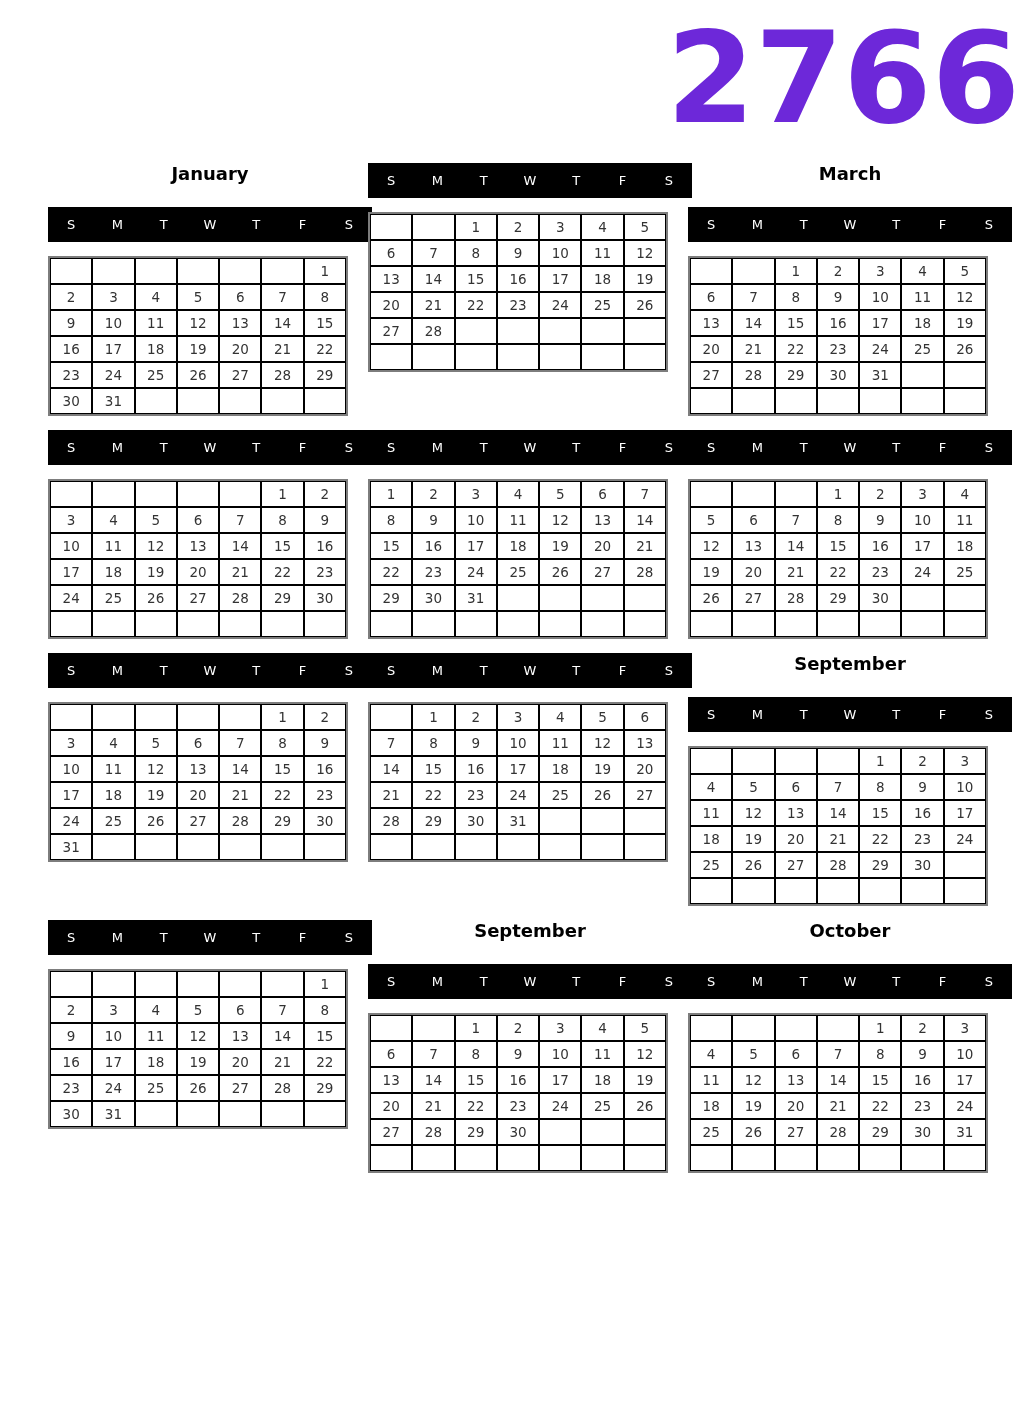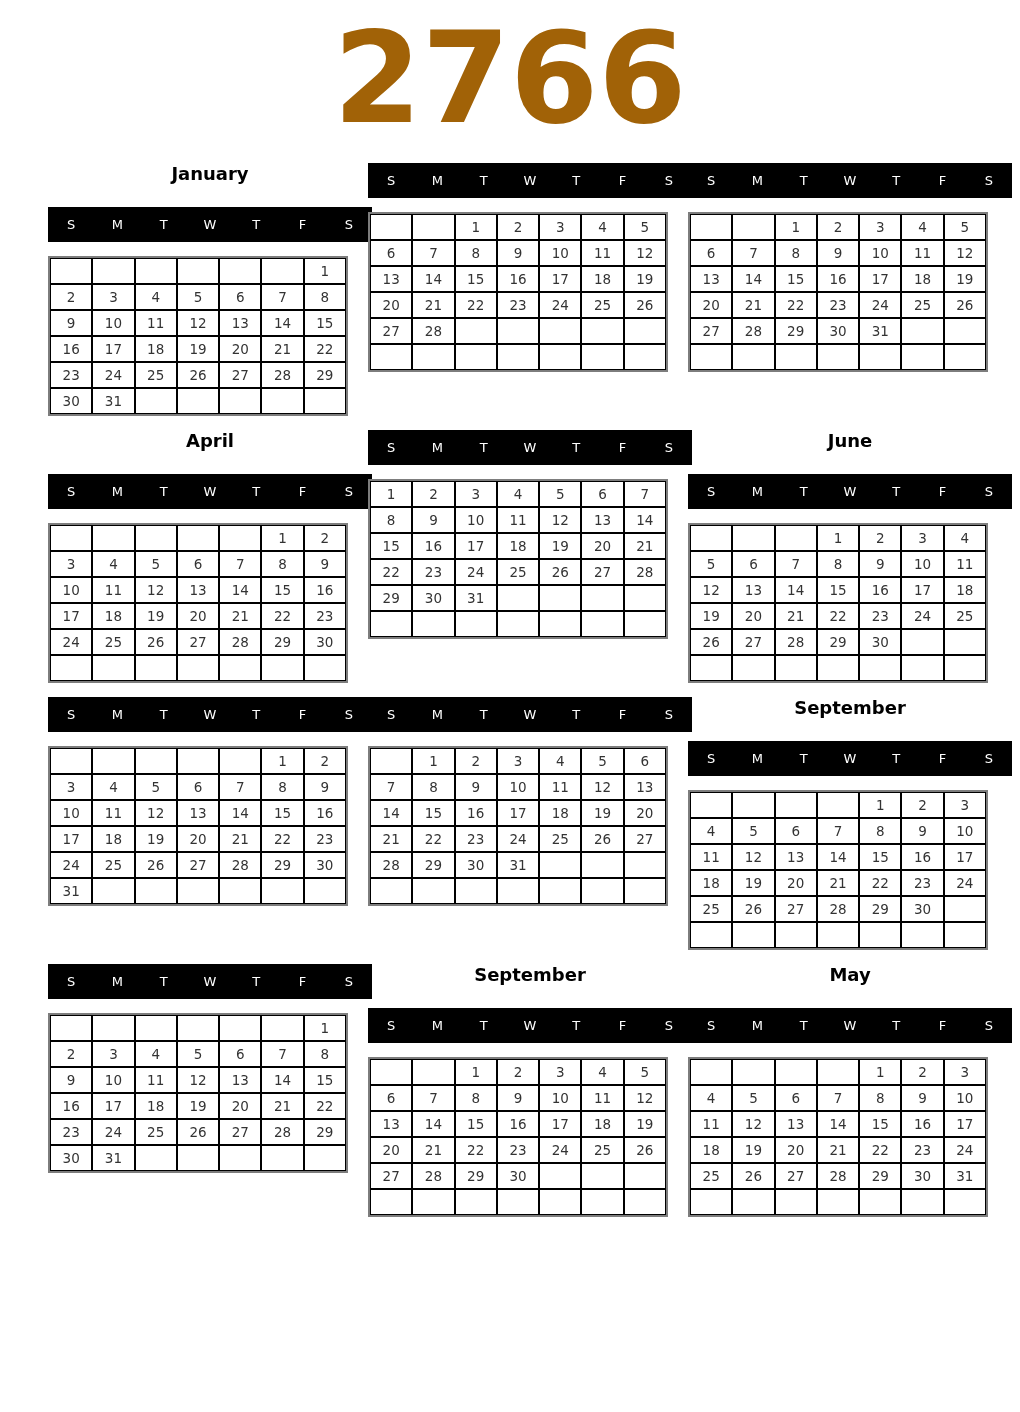--- a/index.html
+++ b/index.html
@@ -9,22 +9,22 @@
     height: 1412px;
     background: #ffffff;
     font-family: "DejaVu Sans", sans-serif;
   }
   .year-title {
     margin: 0;
     padding-top: 15px;
     font-size: 127px;
     line-height: 1;
     font-weight: 700;
-    text-align: center;
-    color: #a16207;
+    text-align: right;
+    color: #6d28d9;
     letter-spacing: 0;
   }
   .months-grid {
     display: grid;
     grid-template-columns: repeat(3, 300px);
     column-gap: 20px;
     row-gap: 14px;
     padding: 0 40px;
     margin-top: 21px;
   }
@@ -209,20 +209,21 @@
             <td></td>
             <td></td>
             <td></td>
             <td></td>
           </tr>
         </tbody>
     </table>
   </section>
 
   <section class="month">
+    <h2 class="month-name">March</h2>
     <div class="weekday-bar">
         <span class="wd">S</span>
         <span class="wd">M</span>
         <span class="wd">T</span>
         <span class="wd">W</span>
         <span class="wd">T</span>
         <span class="wd">F</span>
         <span class="wd">S</span>
       </div>
     <table class="days">
@@ -279,21 +280,20 @@
             <td></td>
             <td></td>
             <td></td>
             <td></td>
           </tr>
         </tbody>
     </table>
   </section>
 
   <section class="month">
-    <h2 class="month-name">April</h2>
     <div class="weekday-bar">
         <span class="wd">S</span>
         <span class="wd">M</span>
         <span class="wd">T</span>
         <span class="wd">W</span>
         <span class="wd">T</span>
         <span class="wd">F</span>
         <span class="wd">S</span>
       </div>
     <table class="days">
@@ -420,21 +420,20 @@
             <td></td>
             <td></td>
             <td></td>
             <td></td>
           </tr>
         </tbody>
     </table>
   </section>
 
   <section class="month">
-    <h2 class="month-name">June</h2>
     <div class="weekday-bar">
         <span class="wd">S</span>
         <span class="wd">M</span>
         <span class="wd">T</span>
         <span class="wd">W</span>
         <span class="wd">T</span>
         <span class="wd">F</span>
         <span class="wd">S</span>
       </div>
     <table class="days">
@@ -843,21 +842,21 @@
             <td></td>
             <td></td>
             <td></td>
             <td></td>
           </tr>
         </tbody>
     </table>
   </section>
 
   <section class="month">
-    <h2 class="month-name">May</h2>
+    <h2 class="month-name">October</h2>
     <div class="weekday-bar">
         <span class="wd">S</span>
         <span class="wd">M</span>
         <span class="wd">T</span>
         <span class="wd">W</span>
         <span class="wd">T</span>
         <span class="wd">F</span>
         <span class="wd">S</span>
       </div>
     <table class="days">

